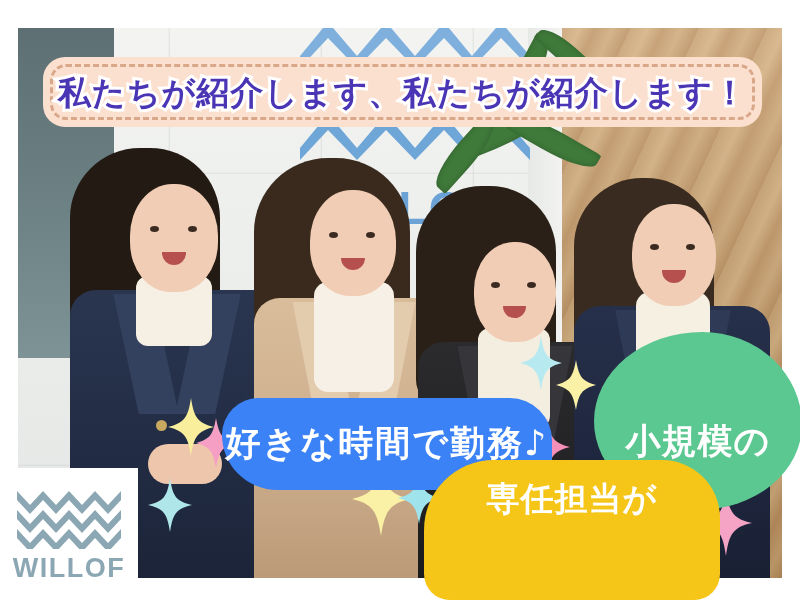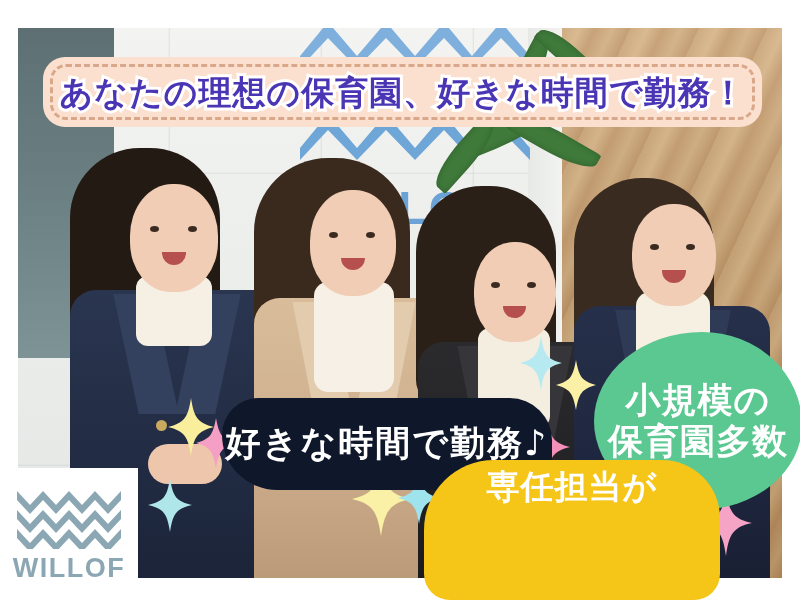--- a/index.html
+++ b/index.html
@@ -133,32 +133,32 @@
   .bubble{position:absolute;display:flex;align-items:center;justify-content:center;
     color:#ffffff;font-family:"DejaVu Sans","Liberation Sans",sans-serif;
     font-weight:700;text-align:center;line-height:1.18;}
 
   .bub-green{
     left:594px;top:332px;width:208px;height:178px;
     background:#5cc891;border-radius:52% 48% 50% 50%/50% 52% 48% 50%;
     font-size:35px;letter-spacing:1px;
   }
   .bub-pink{
-    left:222px;top:398px;width:330px;height:92px;background:#0f172a;
+    left:222px;top:398px;width:330px;height:92px;background:#3b82f6;
     border-radius:40px 46px 34px 60px;font-size:35px;letter-spacing:2px;
   }
   .bub-blue{
     left:138px;top:478px;width:274px;height:122px;background:#74cdf2;
     border-radius:60px 54px 20px 20px;font-size:35px;letter-spacing:2px;
     align-items:flex-start;padding-top:30px;box-sizing:border-box;
   }
   .bub-yellow{
     left:424px;top:460px;width:296px;height:140px;background:#f5c518;
     border-radius:70px 58px 26px 26px;font-size:33px;letter-spacing:1px;
-    align-items:flex-start;padding-top:8px;box-sizing:border-box;
+    align-items:flex-start;padding-top:20px;box-sizing:border-box;
   }
 
   
   .spark{position:absolute;}
   .spark svg{display:block;}
 
   
   .logo-plate{position:absolute;left:0;top:468px;width:138px;height:132px;
     background:#ffffff;display:flex;flex-direction:column;align-items:center;justify-content:center;}
   .logo-zigs{width:104px;height:62px;}
@@ -309,39 +309,39 @@
       </svg>
   </div>
   <div class="spark" style="left:700px;top:490px">
     <svg width="52" height="66" viewBox="0 0 52 66">
         <path d="M26 0 C29 23 34 29 52 33 C34 37 29 43 26 66 C23 43 18 37 0 33 C18 29 23 23 26 0 Z" fill="#F5A4C6"></path>
       </svg>
   </div>
 
   <div class="bubble bub-green">
     <span>
-      <span>小規模の</span><br>
-      <span>保育園多数</span>
+      <br>
+      <span>小規模の</span>
     </span>
   </div>
 
   <div class="bubble bub-pink">
     <span>好きな時間で勤務♪</span>
   </div>
 
 
   <div class="bubble bub-yellow">
     <span>
       <span>専任担当が</span><br>
     </span>
   </div>
 
   <div class="banner">
     <div class="dash"></div>
-    <div class="banner-text">あなたの理想の保育園、好きな時間で勤務！</div>
+    <div class="banner-text">私たちが紹介します、私たちが紹介します！</div>
   </div>
 
   <div class="logo-plate">
     <svg class="logo-zigs" viewBox="0 0 104 62">
       <g fill="#8CA7B4">
         <path d="M0 4 L13 18 L26 4 L39 18 L52 4 L65 18 L78 4 L91 18 L104 4 L104 13 L91 27 L78 13 L65 27 L52 13 L39 27 L26 13 L13 27 L0 13 Z"></path>
         <path d="M0 23 L13 37 L26 23 L39 37 L52 23 L65 37 L78 23 L91 37 L104 23 L104 32 L91 46 L78 32 L65 46 L52 32 L39 46 L26 32 L13 46 L0 32 Z"></path>
         <path d="M0 42 L13 56 L26 42 L39 56 L52 42 L65 56 L78 42 L91 56 L104 42 L104 51 L91 65 L78 51 L65 65 L52 51 L39 65 L26 51 L13 65 L0 51 Z"></path>
       </g>
     </svg>

